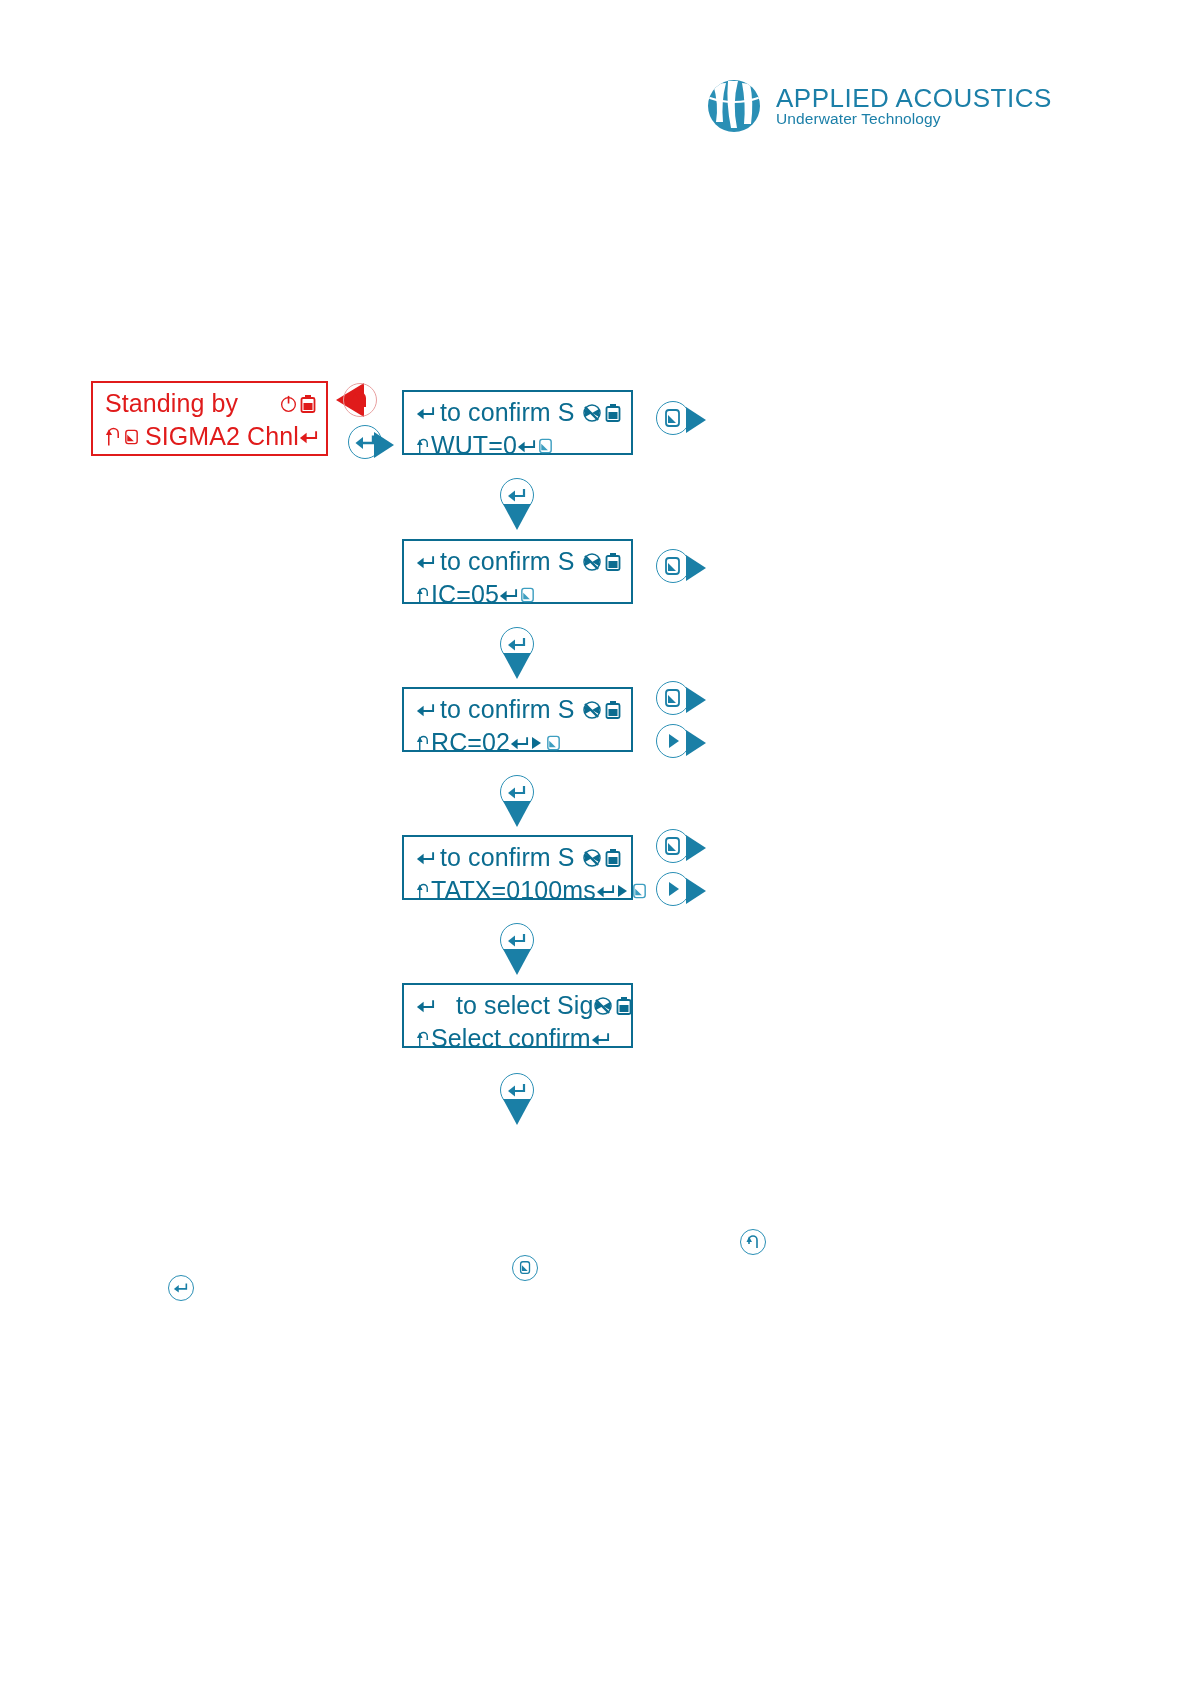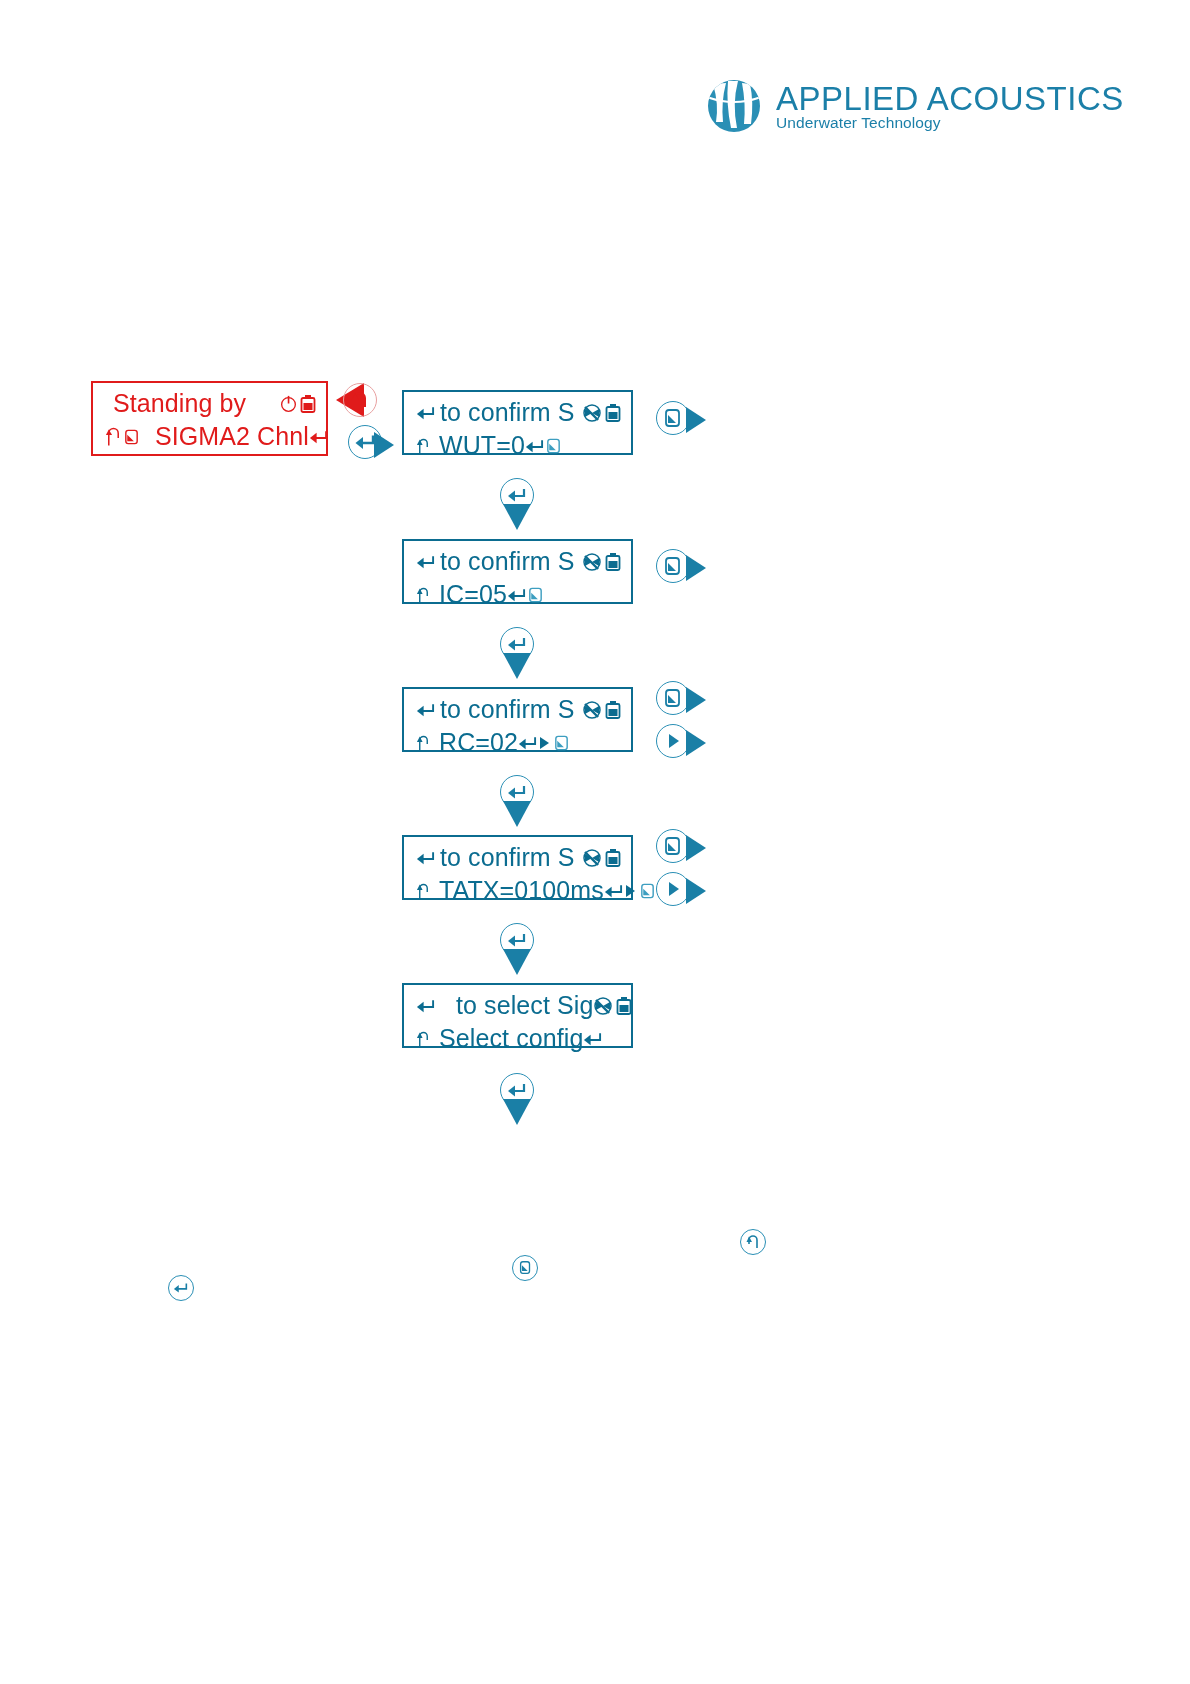--- a/index.html
+++ b/index.html
@@ -7,37 +7,37 @@
     width:1190px;height:1684px;background:#ffffff;
     font-family:"Liberation Sans", sans-serif;
     position:relative;overflow:hidden;
   }
   .page{position:absolute;inset:0;}
 
   
   .logo{position:absolute;left:706px;top:78px;display:flex;align-items:center;gap:14px;}
   .logo-mark{width:56px;height:56px;position:relative;}
   .logo-text{display:flex;flex-direction:column;line-height:1;}
-  .logo-title{font-size:33px;letter-spacing:.5px;color:#1b7fa8;font-weight:400;}
+  .logo-title{font-size:26px;letter-spacing:.5px;color:#1b7fa8;font-weight:400;}
   .logo-sub{font-size:15.5px;color:#1b7fa8;letter-spacing:.1px;}
 
   
   .lcd{
     position:absolute;box-sizing:border-box;
     border:2px solid #0b6c90;background:#ffffff;
     padding:4px 10px 4px 12px;
   }
   .lcd.red{border-color:#e01b1b;}
   .lcd-row{
     display:flex;align-items:center;
     font-size:25px;color:#0b6c90;white-space:nowrap;height:33px;
   }
   .lcd.red .lcd-row{color:#e01b1b;}
   .lcd-row .spacer{flex:1;}
-  .txt{letter-spacing:.1px;margin-left:8px;}
+  .txt{letter-spacing:.1px;}
 
   
   .g{display:inline-block;vertical-align:middle;line-height:0;}
   .g svg{display:block;}
 
   
   .btn-circle{
     position:absolute;width:34px;height:34px;border-radius:50%;
     box-sizing:border-box;border:1.5px solid #2a8fb5;
     display:flex;align-items:center;justify-content:center;
@@ -112,21 +112,21 @@
           <path d="M4 20 L4 7 A5 5 0 0 1 14 7 L14 12" fill="none" stroke="#e01b1b" stroke-width="1.6"></path>
           <path d="M1 9 L4 3 L7.5 9 Z" fill="#e01b1b"></path>
         </svg>
       </span>
       <span class="g" style="margin-left:1px;">
         <svg width="17" height="20" viewBox="0 0 18 20">
           <rect x="3" y="3" width="12" height="14" rx="2.5" fill="none" stroke="#e01b1b" stroke-width="1.5"></rect>
           <path d="M4.5 14.5 L4.5 7.5 L11.5 14.5 Z" fill="#e01b1b"></path>
         </svg>
       </span>
-      <span class="txt" style="margin-left:15px;">SIGMA2 Chnl</span>
+      <span class="txt" style="margin-left:5px;">SIGMA2 Chnl</span>
       <span class="spacer"></span>
       <span class="g">
         <svg width="19" height="18" viewBox="0 0 20 18">
           <path d="M18 3 L18 10 L6 10" fill="none" stroke="#e01b1b" stroke-width="2"></path>
           <path d="M8 4.5 L8 15.5 L1 10 Z" fill="#e01b1b"></path>
         </svg>
       </span>
     </div>
   </div>
 
@@ -477,21 +477,21 @@
         </svg>
       </span>
     </div>
     <div class="lcd-row">
       <span class="g">
         <svg width="15" height="20" viewBox="0 0 16 20">
           <path d="M4 18 L4 7 A4 4 0 0 1 12 7 L12 11" fill="none" stroke="#0b6c90" stroke-width="1.5"></path>
           <path d="M1 9 L4 3 L7 9 Z" fill="#0b6c90"></path>
         </svg>
       </span>
-      <span class="txt">Select config</span>
+      <span class="txt">Select confirm</span>
       <span class="g">
         <svg width="19" height="18" viewBox="0 0 20 18">
           <path d="M18 3 L18 10 L6 10" fill="none" stroke="#0b6c90" stroke-width="2"></path>
           <path d="M8 4.5 L8 15.5 L1 10 Z" fill="#0b6c90"></path>
         </svg>
       </span>
       <span class="spacer"></span>
     </div>
   </div>
 

